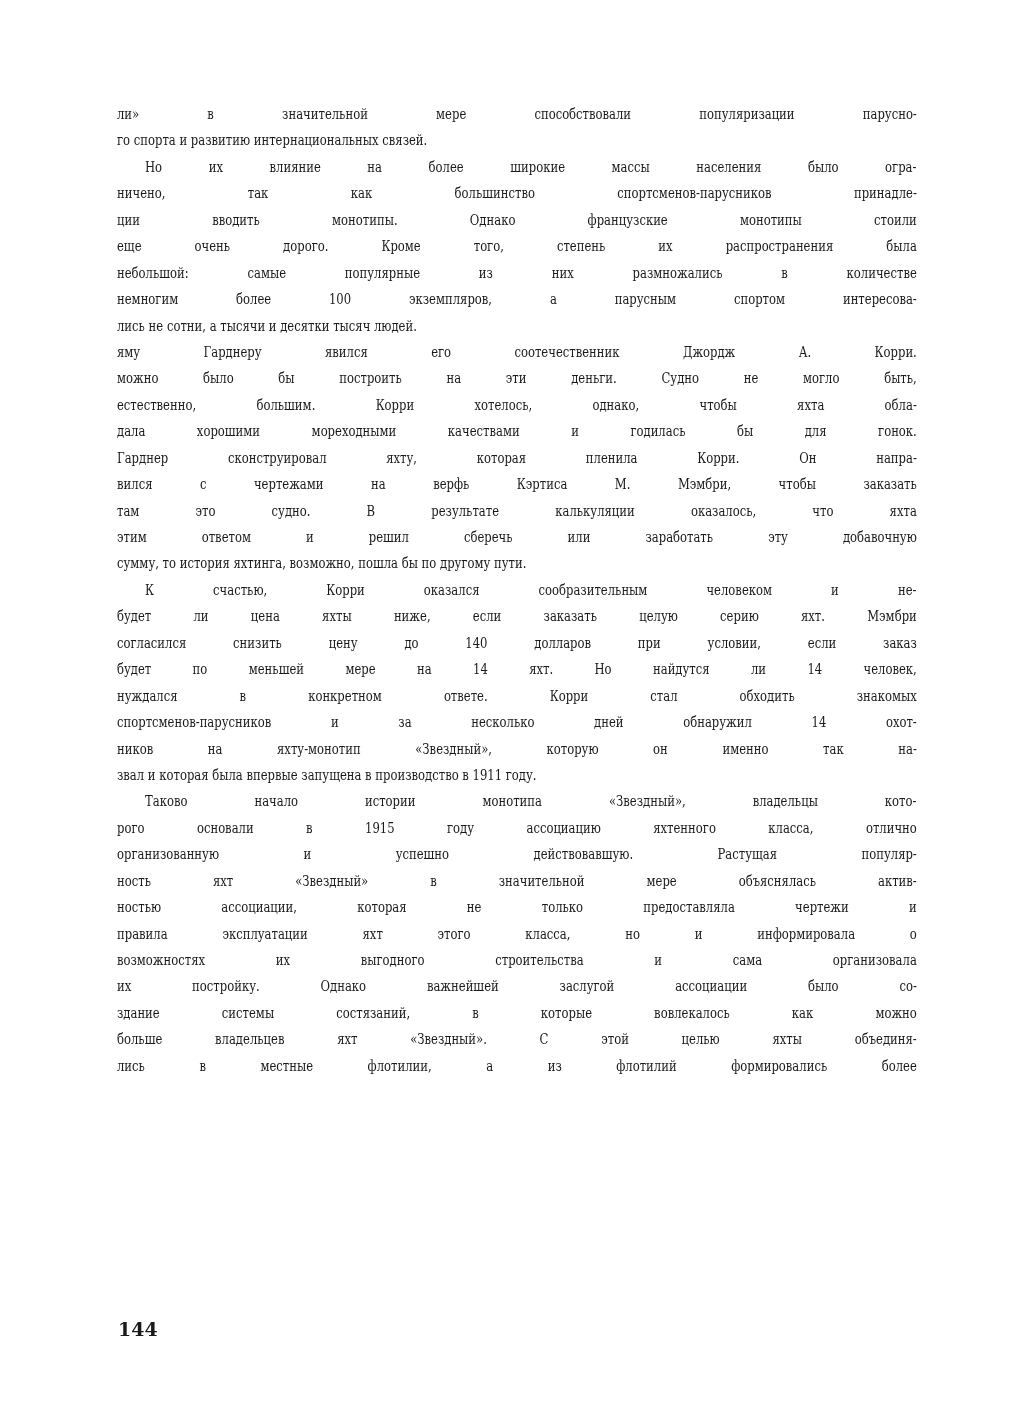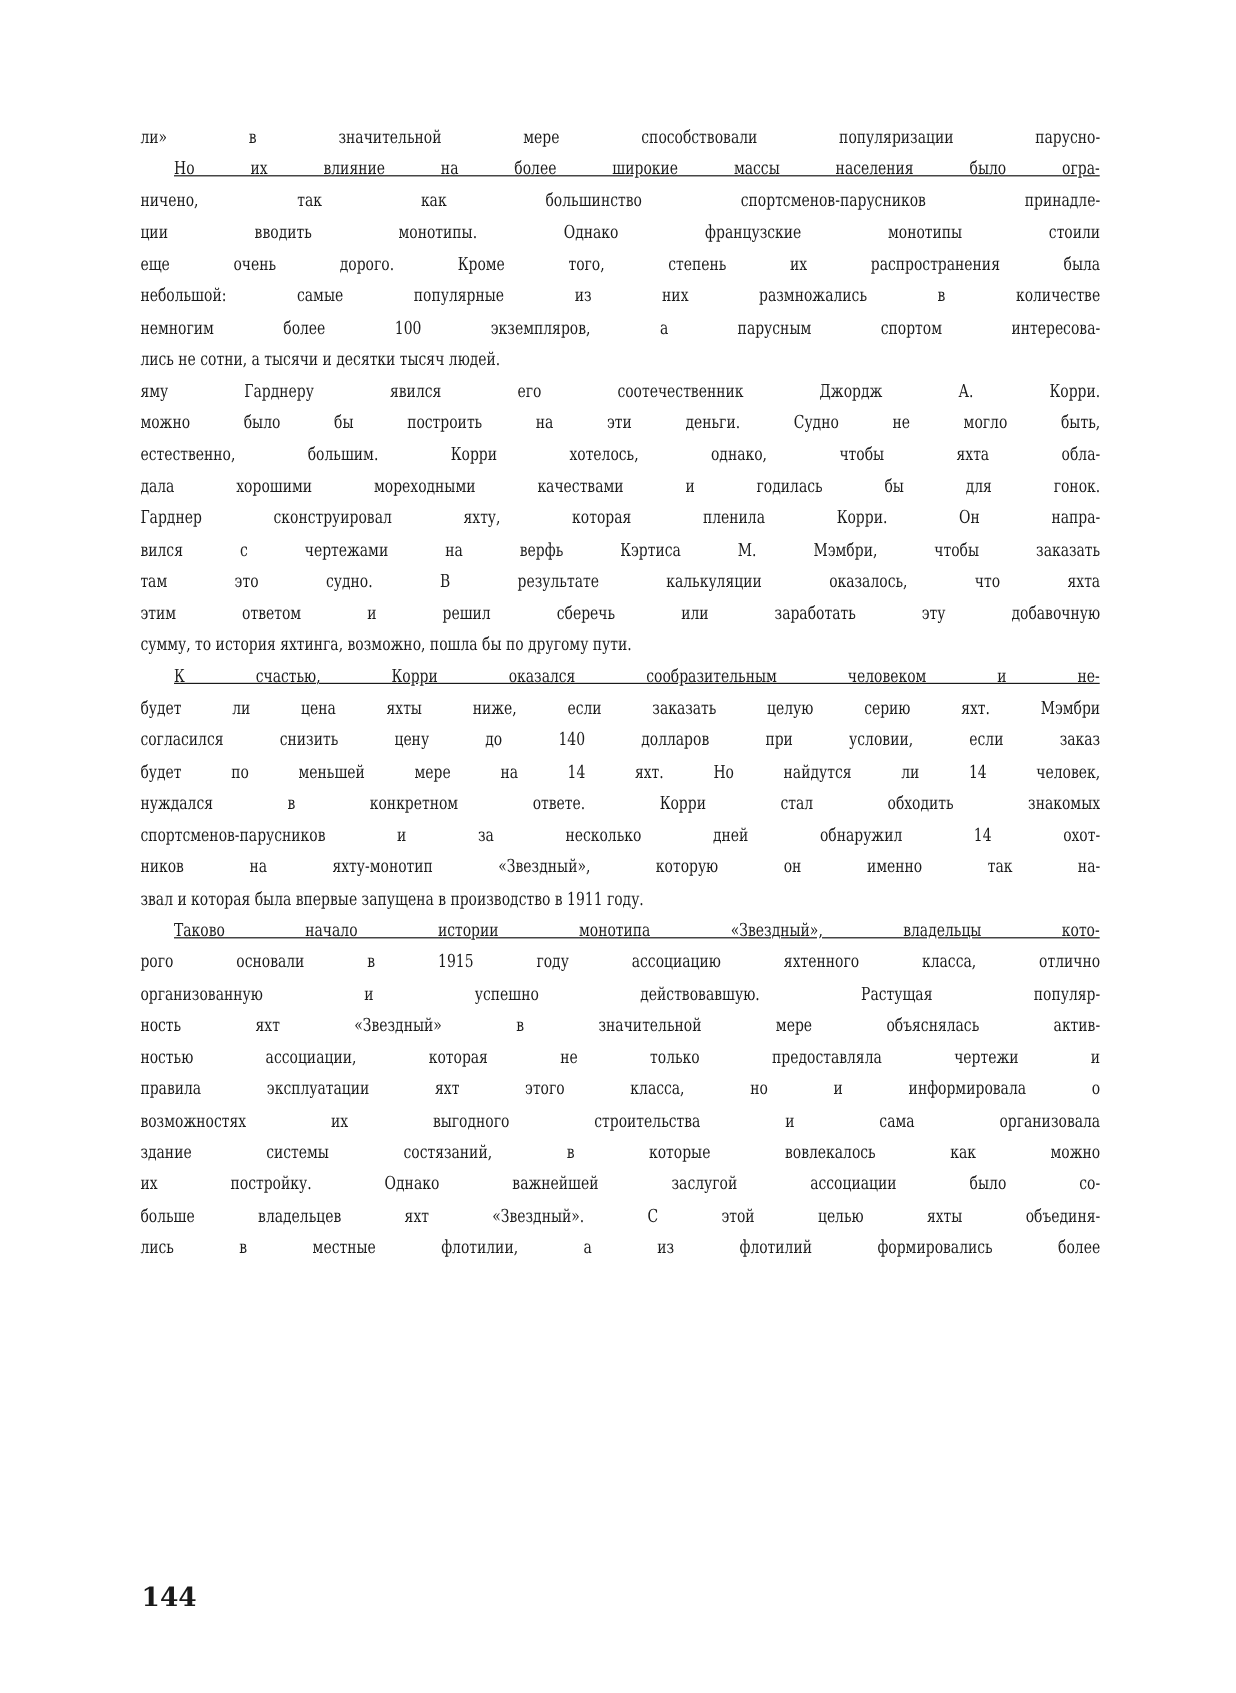--- a/index.html
+++ b/index.html
@@ -32,21 +32,20 @@
       text-align-last: justify;
       letter-spacing: 0;
       transform-origin: left center;
     }
     .line.last {
       text-align-last: left;
     }
     .line.indent {
       padding-left: 28px;
       width: calc(100% - 28px);
-      text-decoration: underline;
     }
     .line .txt {
       display: block;
       width: 930px;
       transform: scaleX(0.86);
       transform-origin: left center;
       text-align: justify;
       text-align-last: justify;
       white-space: nowrap;
       overflow: visible;
@@ -55,33 +54,36 @@
       width: 897px;
     }
     .line.last .txt {
       text-align-last: left;
     }
     .page-number {
       position: absolute;
       left: 118px;
       top: 1318px;
       font-family: "DejaVu Serif", "Liberation Serif", serif;
-      font-size: 22px;
+      font-size: 19px;
       font-weight: bold;
       color: #1a1a1a;
     }
   </style>
 </head>
 <body>
 
 <div class="page">
   <div>
     <div class="line">
         <span class="txt">ли» в значительной мере способствовали популяризации парусно-</span>
       </div>
+    <div class="line last">
+        <span class="txt">го спорта и развитию интернациональных связей.</span>
+      </div>
   </div>
 
   <div>
     <div class="line indent">
         <span class="txt">Но их влияние на более широкие массы населения было огра-</span>
       </div>
     <div class="line">
         <span class="txt">ничено, так как большинство спортсменов-парусников принадле-</span>
       </div>
   </div>
@@ -177,26 +179,26 @@
     <div class="line">
         <span class="txt">ностью ассоциации, которая не только предоставляла чертежи и</span>
       </div>
     <div class="line">
         <span class="txt">правила эксплуатации яхт этого класса, но и информировала о</span>
       </div>
     <div class="line">
         <span class="txt">возможностях их выгодного строительства и сама организовала</span>
       </div>
     <div class="line">
+        <span class="txt">их постройку. Однако важнейшей заслугой ассоциации было со-</span>
+      </div>
+    <div class="line">
         <span class="txt">здание системы состязаний, в которые вовлекалось как можно</span>
       </div>
     <div class="line">
-        <span class="txt">их постройку. Однако важнейшей заслугой ассоциации было со-</span>
-      </div>
-    <div class="line">
         <span class="txt">больше владельцев яхт «Звездный». С этой целью яхты объединя-</span>
       </div>
     <div class="line">
         <span class="txt">лись в местные флотилии, а из флотилий формировались более</span>
       </div>
   </div>
 </div>
 
 <div class="page-number">144</div>
 

